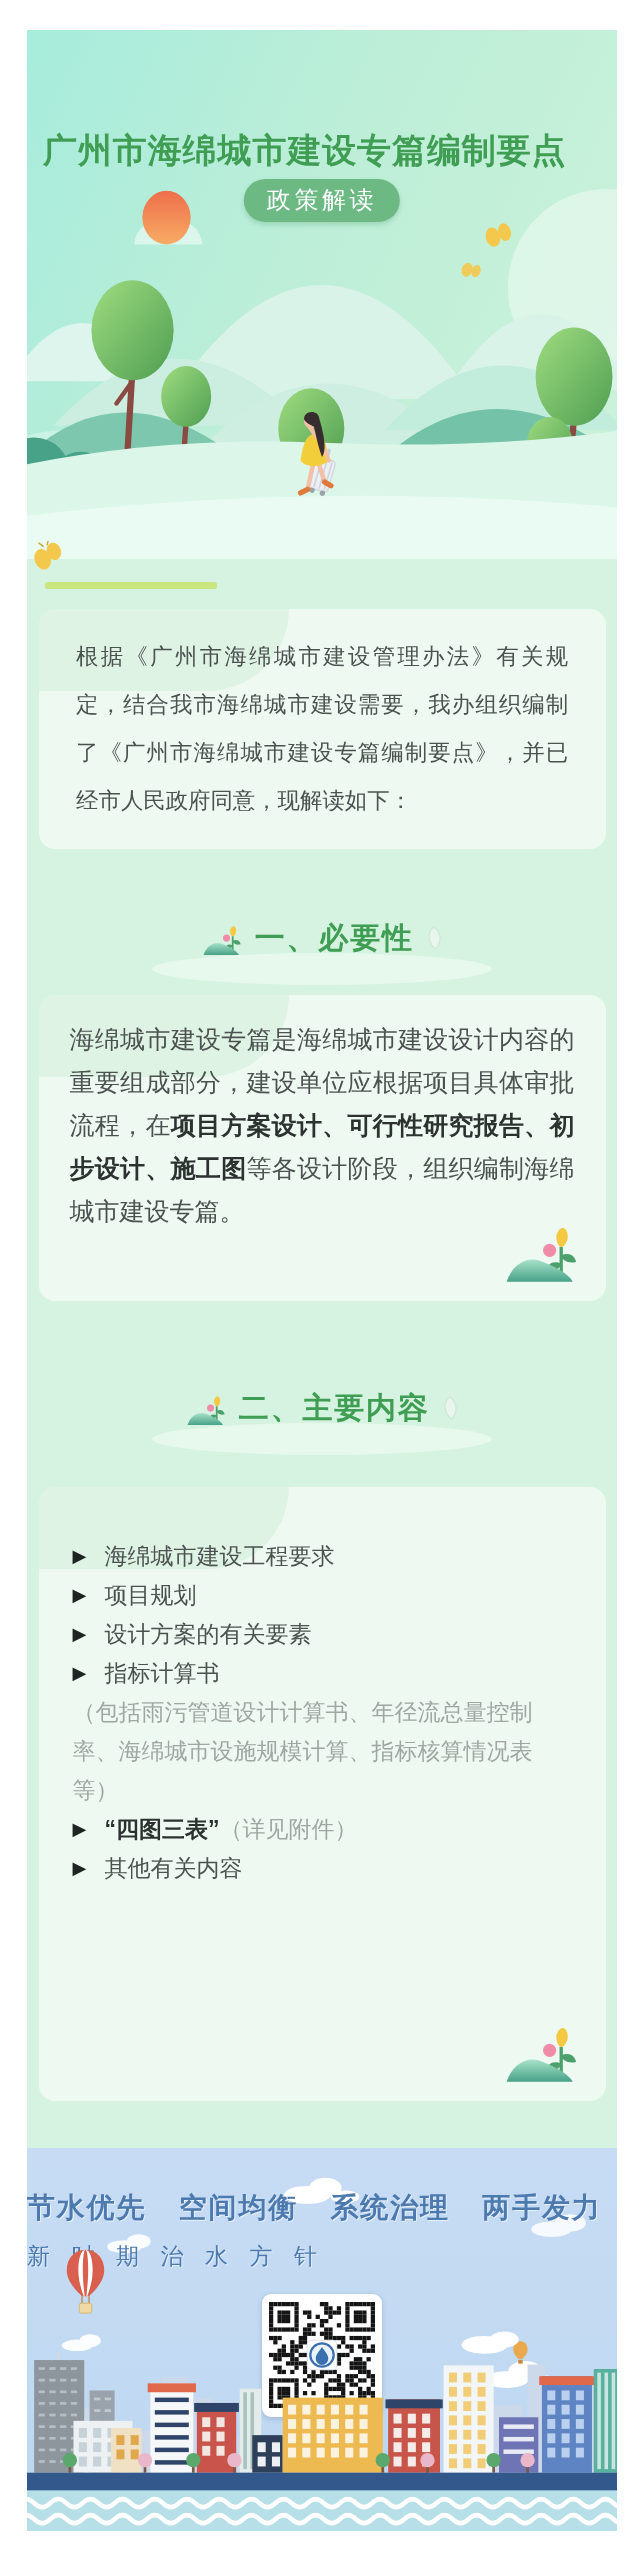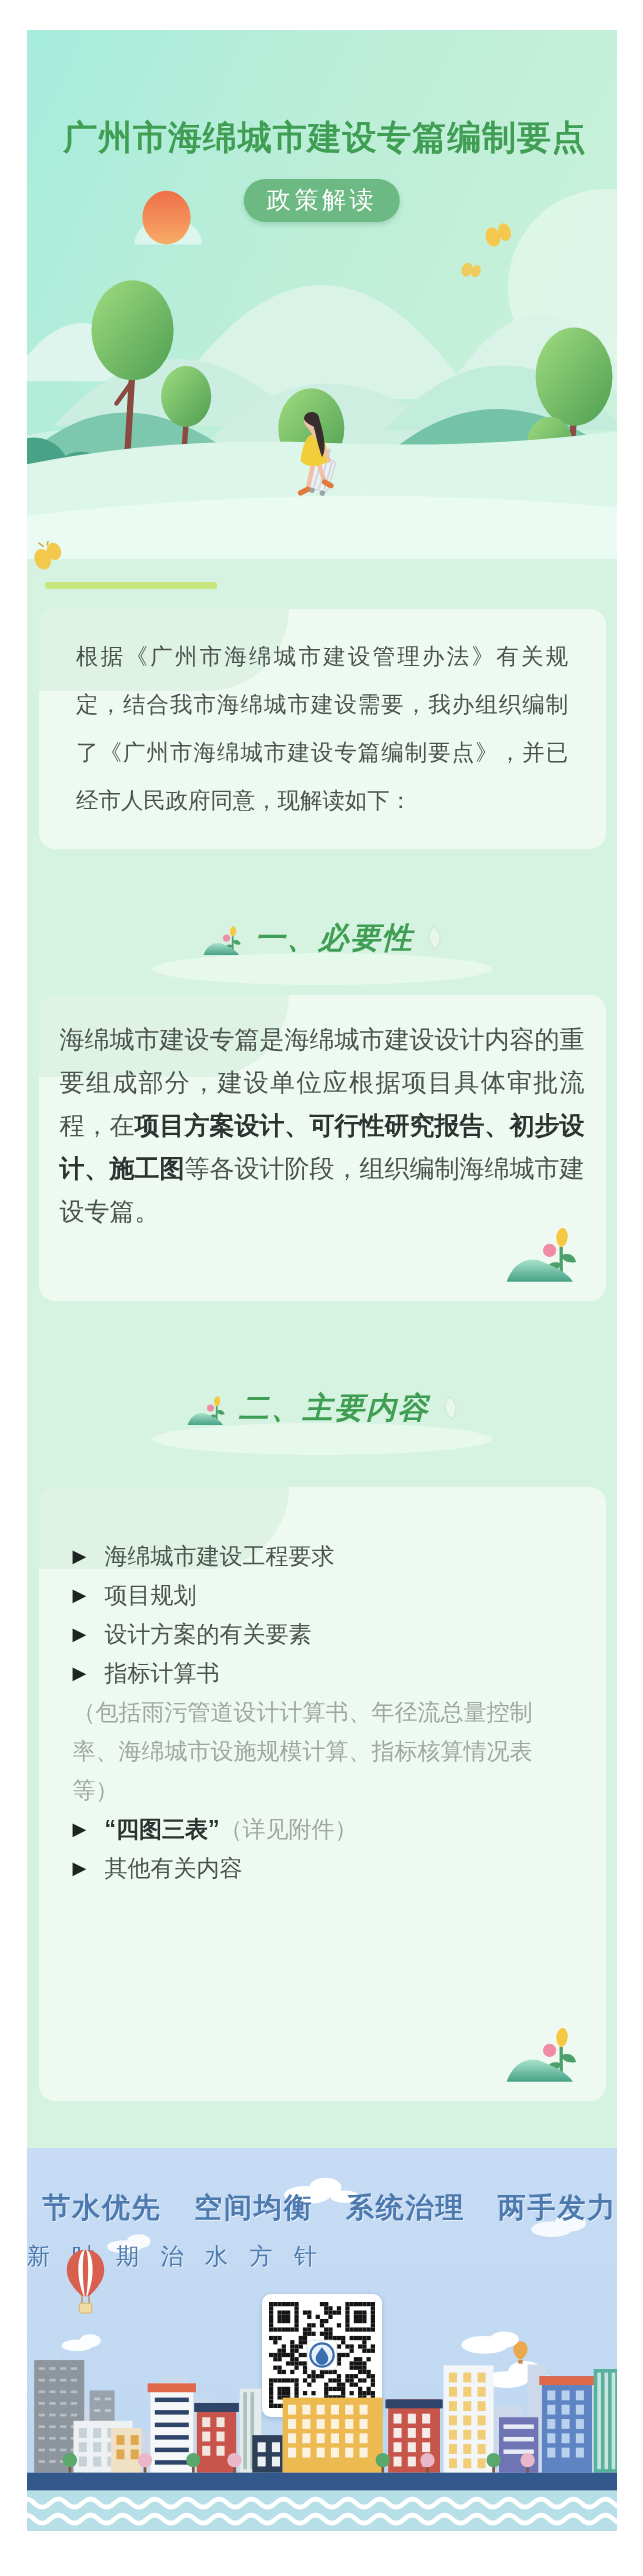--- a/index.html
+++ b/index.html
@@ -3,63 +3,63 @@
 <meta charset="utf-8">
 <style>
   html,body{margin:0;padding:0;background:#ffffff;}
   .page{position:relative;width:644px;height:2576px;background:#ffffff;overflow:hidden;
         font-family:"Liberation Sans","DejaVu Sans",sans-serif;}
   .content{position:absolute;left:27px;top:29.5px;width:590px;height:2501px;}
 
   
   .hero{position:absolute;left:0;top:0;width:590px;height:529px;overflow:hidden;
         background:linear-gradient(115deg,#a7ecdc 0%,#bdeed8 45%,#cdf2da 100%);}
-  .hero-title{position:absolute;left:0;top:82px;width:100%;margin:3px;text-align:center;
+  .hero-title{position:absolute;left:0;top:82px;width:100%;margin:16px;
         font-size:34px;font-weight:bold;color:#3f9e53;letter-spacing:0.9px;}
   .tag-btn{position:absolute;top:149px;left:50%;transform:translateX(-50%);
         min-width:136px;height:43px;padding:0 23px;box-sizing:border-box;border-radius:23px;
         background:#6cb984;color:#ffffff;font-size:24px;letter-spacing:3.6px;
         display:flex;align-items:center;justify-content:center;box-shadow:0 2.7px 5.4px rgba(60,140,90,.25);}
   .hero-svg{position:absolute;left:0;bottom:0;width:590px;height:370px;display:block;}
 
   
   .body-green{position:absolute;left:0;top:529px;width:590px;height:1589px;background:#d5f3e0;}
   .accent-bar{position:absolute;left:18px;top:23px;width:172px;height:7.2px;border-radius:2.7px;background:#c9e57e;}
   .deco-butterfly{position:absolute;left:5.4px;top:-18px;width:34px;height:30px;}
 
   .card{position:absolute;left:11.6px;width:567px;background:#eefaf1;border-radius:16px;box-sizing:border-box;overflow:hidden;}
   .card::before{content:"";position:absolute;left:0;top:0;width:250px;height:82px;
         background:rgba(205,236,216,.45);border-radius:0 0 125px 0;}
   .card-inner{position:relative;}
   .card-intro{top:50px;min-height:195px;padding:16px 29.5px;}
   .card-intro p{margin:8px;font-size:22.4px;line-height:48px;color:#4b5250;text-align:justify;}
-  .card-necessity{top:436px;min-height:306px;padding:23px 21px;}
+  .card-necessity{top:436px;min-height:306px;padding:23px 31px;}
   .card-necessity p{margin:0;font-size:25px;line-height:43px;text-align:justify;}
   .card-main{top:928px;height:614px;padding:50px 34px 32px;}
   .list-title{margin:0 0 32px 0;font-size:25px;font-weight:bold;color:#2c3230;}
   .list-row{display:flex;align-items:flex-start;font-size:23px;line-height:39px;color:#4b5250;}
   .list-bullet{width:32px;flex:0 0 32px;color:#1e2422;font-size:18px;line-height:39px;}
   .seg-normal{color:#4b5250;}
   .seg-bold{font-weight:bold;color:#2c3230;}
   .seg-gray{color:#a0a7a3;}
   .corner-icon{position:absolute;right:19.7px;bottom:14.3px;width:86px;height:68px;}
 
   .sec-header{position:absolute;left:0;width:590px;height:86px;}
   .sec-blob{position:absolute;left:50%;transform:translateX(-50%);top:41px;width:340px;height:32px;
         border-radius:50%;background:#eaf8ef;opacity:.85;}
-  .sec-row{position:relative;display:flex;align-items:center;justify-content:center;gap:9px;height:54px;font-style:italic;}
+  .sec-row{position:relative;display:flex;align-items:center;justify-content:center;gap:9px;height:54px;}
   .sec-title{margin:0;font-size:30px;font-weight:bold;color:#3f9e53;letter-spacing:1.8px;}
   .sec-hill{width:46px;height:36px;}
   .sec-leaf{width:21.5px;height:27px;}
   .hdr1{top:353px;} .hdr2{top:823px;}
 
   
   .footer{position:absolute;left:0;top:2118px;width:590px;height:383px;overflow:hidden;
         background:linear-gradient(#c7dcf4,#bdd7f0);}
-  .slogan1{position:absolute;left:0;top:41px;width:100%;margin:0;text-align:right;
+  .slogan1{position:absolute;left:0;top:41px;width:100%;margin:0;text-align:left;
         font-size:28px;font-weight:bold;color:#4c79ae;letter-spacing:1.8px;word-spacing:23px;
         text-shadow:0.9px 0.9px 0 rgba(255,255,255,.6);}
   .slogan2{position:absolute;left:0;top:93px;width:100%;margin:0;
         font-size:23px;color:#4c79ae;letter-spacing:21.5px;text-shadow:0.9px 0.9px 0 rgba(255,255,255,.5);}
   .cloud{position:absolute;fill:#ffffff;}
   .balloon{position:absolute;left:38px;top:100px;width:41px;height:66px;}
   .qr-panel{position:absolute;left:235px;top:146px;width:120px;height:123px;background:#ffffff;
         border-radius:9px;box-shadow:0 1.8px 5.4px rgba(60,90,140,.25);display:flex;align-items:center;justify-content:center;}
   .qr-panel svg{width:106px;height:106px;display:block;}
   .city-svg{position:absolute;left:0;bottom:0;width:590px;height:206px;display:block;}

